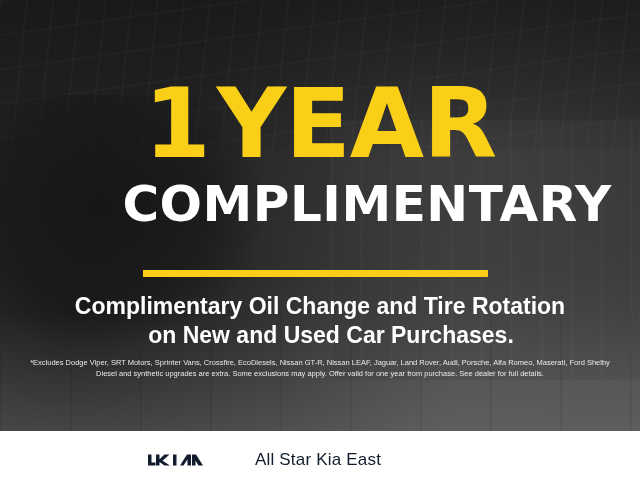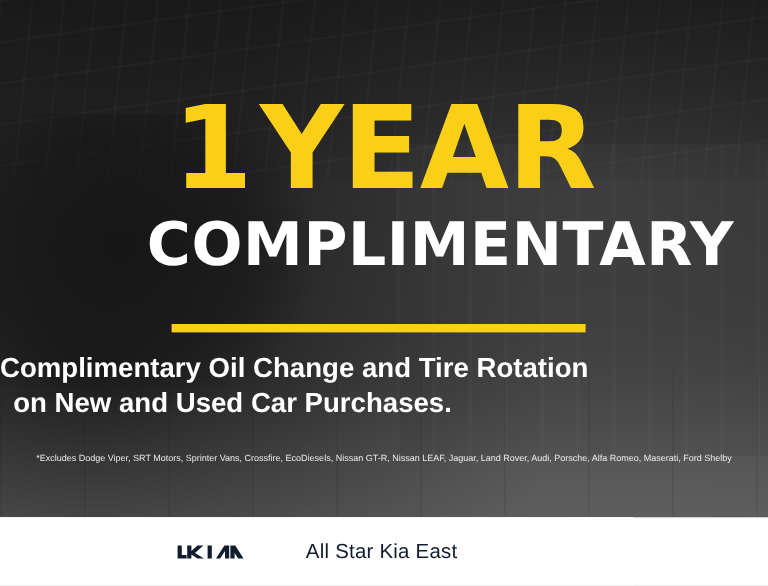--- a/index.html
+++ b/index.html
@@ -126,35 +126,35 @@
     top: 270px;
     width: 345px;
     height: 7px;
     background: #FACF17;
   }
 
   .sub-line1, .sub-line2 {
     position: absolute;
     left: 0;
     width: 640px;
-    text-align: left;
+    text-align: center;
     color: #ffffff;
     font-weight: bold;
     font-family: "Liberation Sans", sans-serif;
     font-size: 23px;
     line-height: 28px;
   }
   .sub-line1 { top: 292px; }
   .sub-line2 { top: 321px; padding-left: 11px; }
 
   
   .disclaimer {
     position: absolute;
     left: 12px;
-    top: 377px;
+    top: 358px;
     width: 616px;
     text-align: center;
     color: #e9e9e9;
     font-family: "Liberation Sans", sans-serif;
     font-size: 7.5px;
     line-height: 10.5px;
   }
   .disclaimer div { white-space: nowrap; }
 
   
@@ -202,20 +202,21 @@
 
     <div class="comp-line">COMPLIMENTARY</div>
 
     <div class="rule"></div>
 
     <div class="sub-line1">Complimentary Oil Change and Tire Rotation</div>
     <div class="sub-line2">on New and Used Car Purchases.</div>
 
     <div class="disclaimer">
       <div>*Excludes Dodge Viper, SRT Motors, Sprinter Vans, Crossfire, EcoDiesels, Nissan GT-R, Nissan LEAF, Jaguar, Land Rover, Audi, Porsche, Alfa Romeo, Maserati, Ford Shelby</div>
+      <div>Diesel and synthetic upgrades are extra. Some exclusions may apply. Offer valid for one year from purchase. See dealer for full details.</div>
     </div>
   </div>
 
   <div class="footer">
     <span>
       <svg class="kia-logo" width="86" height="22" viewBox="0 0 344 88" aria-hidden="true">
         <g fill="#111D2E">
 
           <path d="M4 22 L4 66 L34 66 L34 54 L18 54 L18 22 Z"></path>
           <path d="M36 66 L36 22 L50 22 L50 41 L70 22 L90 22 L62 47 L92 66 L70 66 L50 52 L50 66 Z"></path>

